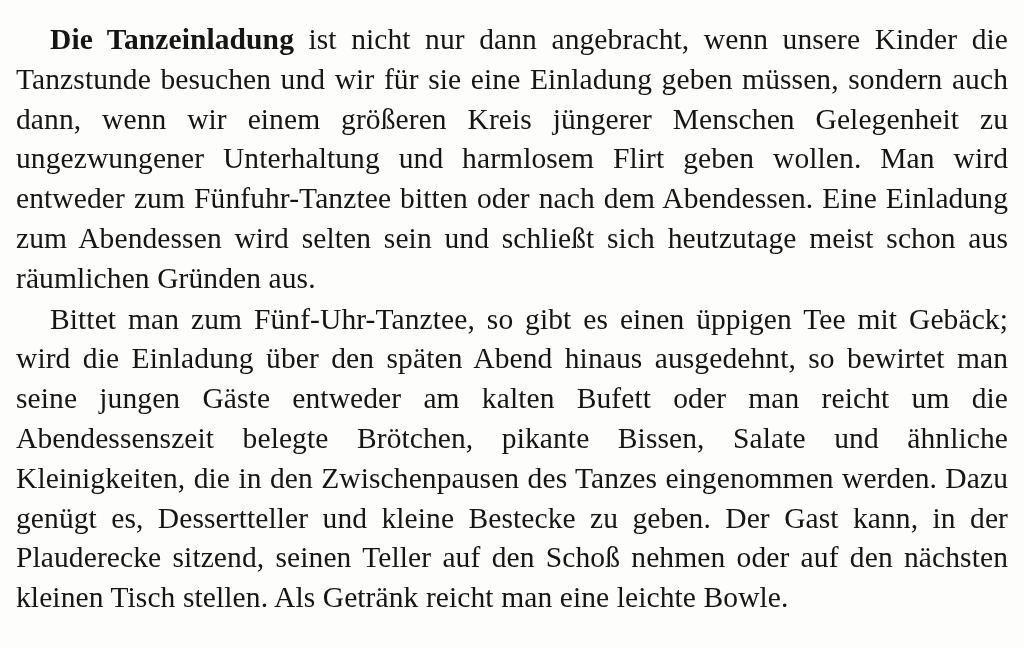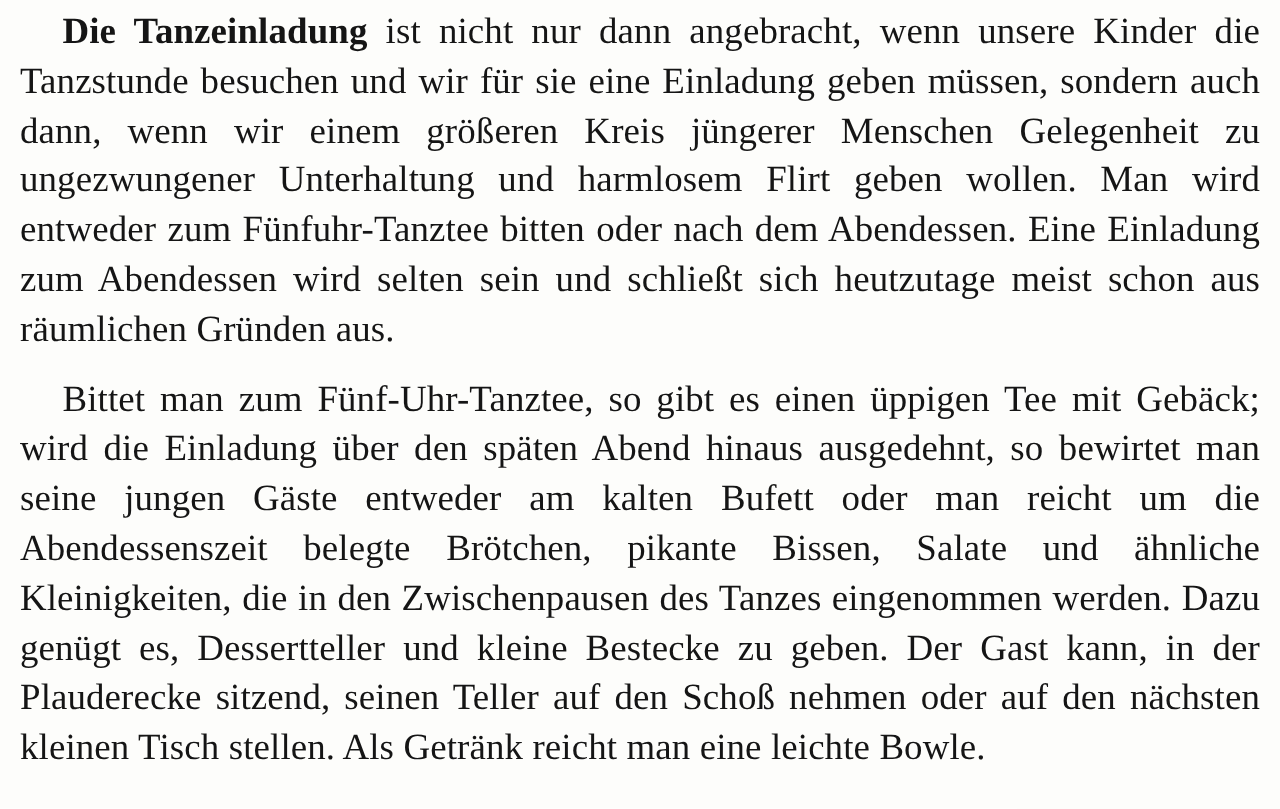--- a/index.html
+++ b/index.html
@@ -11,37 +11,37 @@
     height: 647px;
     background: #ffffff;
     font-family: "Liberation Serif", "DejaVu Serif", serif;
     color: #111111;
     overflow: hidden;
   }
   .page {
     box-sizing: border-box;
     width: 1024px;
     height: 647px;
-    padding: 6px 16px 10px 16px;
+    padding: 20px 16px 10px 16px;
     background: #fdfdfb;
   }
   .text-body {
     font-size: 29.5px;
     line-height: 39.8px;
     text-align: justify;
     text-justify: inter-word;
     color: #151515;
     letter-spacing: 0.1px;
   }
   .para {
     margin: 0;
     text-indent: 34px;
   }
   .para + .para {
-    margin-top: 16px;
+    margin-top: 1px;
   }
   .lead-bold {
     font-weight: bold;
   }
   .para.last {
     
   }
 </style>
 </head>
 <body>

